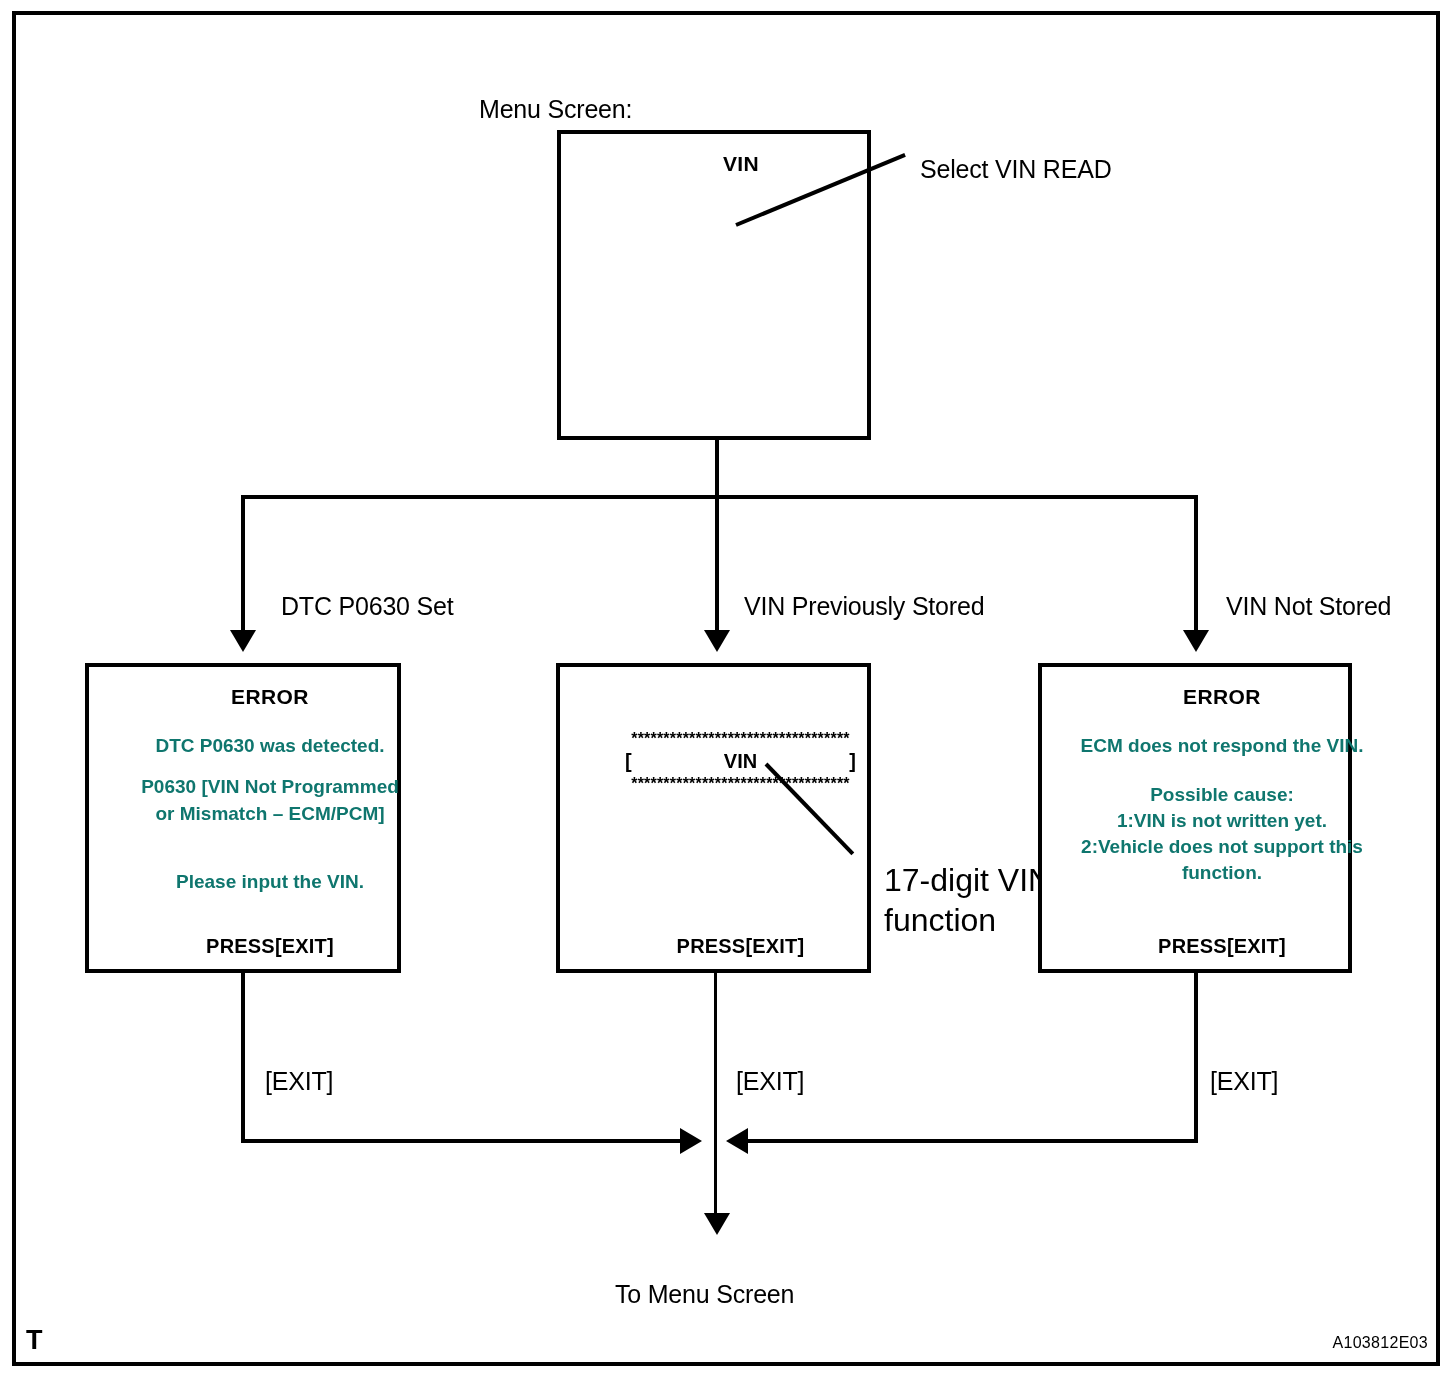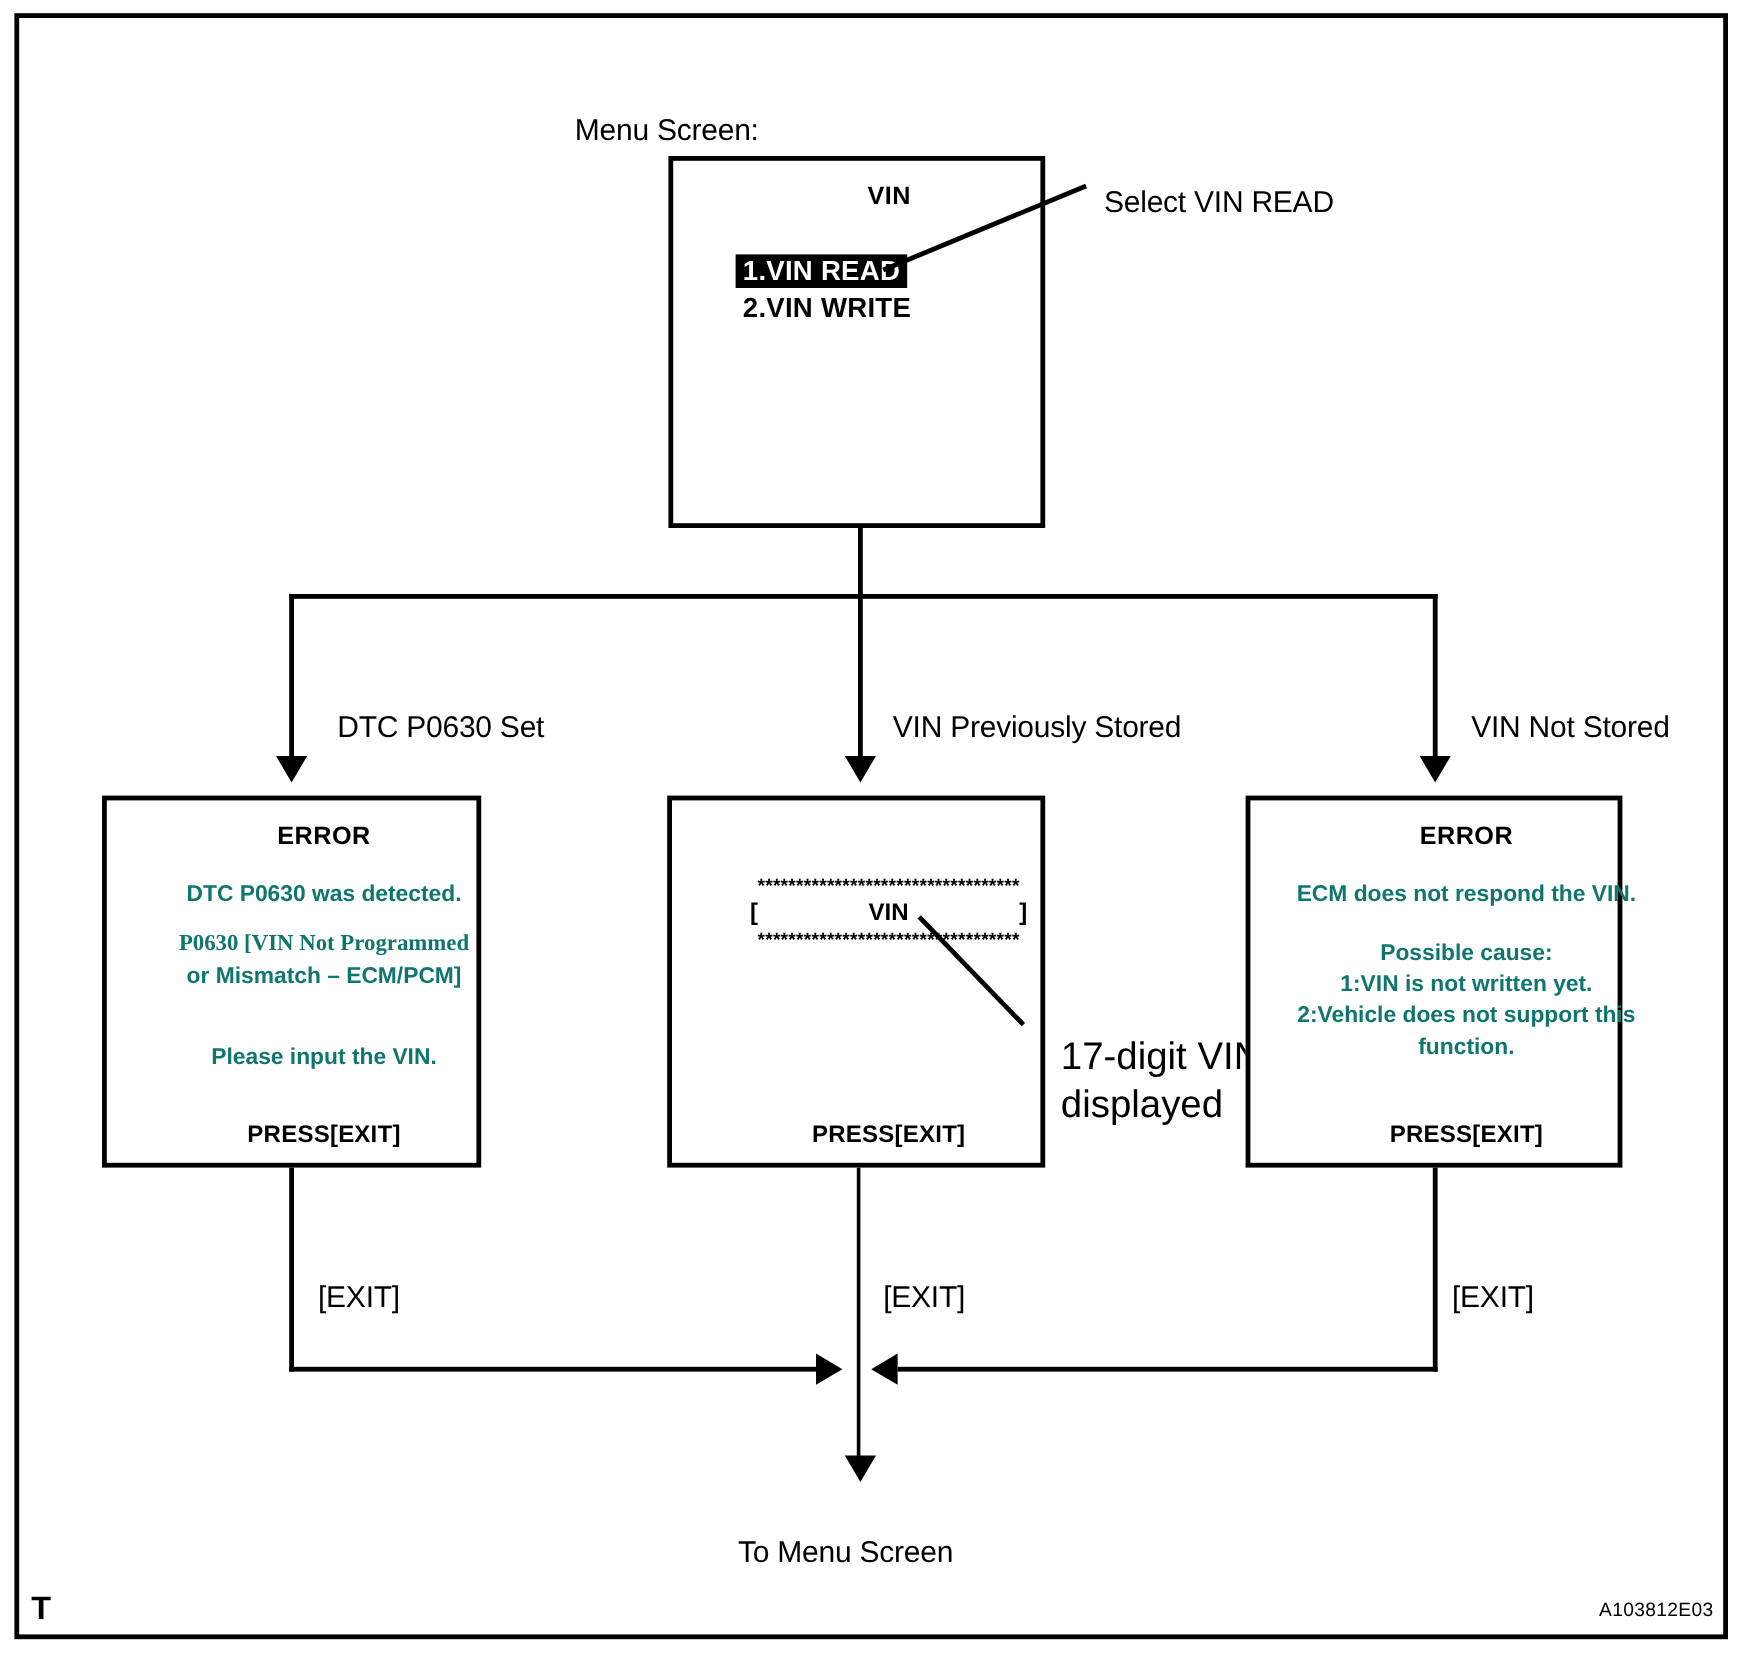--- a/index.html
+++ b/index.html
@@ -195,28 +195,20 @@
 
 <div id="page">
 
   <div class="outer-frame"></div>
 
   <div class="label" style="left:479px; top:83px;">Menu Screen:</div>
 
   <div class="screen" style="left:557px; top:130px; width:314px; height:310px;">
     <div class="screen-inner">
       <div class="scr-title" style="top:18px;">VIN</div>
-      <div class="menu-list">
-        <div class="menu-row">
-          <span class="menu-item selected">1.VIN READ</span>
-        </div>
-        <div class="menu-row">
-          <span class="menu-item">2.VIN WRITE</span>
-        </div>
-      </div>
     </div>
   </div>
 
   <div class="leader" style="left:736px; top:223px; width:183px; transform: rotate(-22.5deg);"></div>
   <div class="label" style="left:920px; top:143px;">Select VIN READ</div>
 
   <div class="vline" style="left:715px; top:437px; height:60px;"></div>
 
   <div class="hline" style="left:241px; top:495px; width:957px;"></div>
 
@@ -229,21 +221,21 @@
   <div class="label" style="left:744px; top:580px;">VIN Previously Stored</div>
 
   <div class="vline" style="left:1194px; top:495px; height:140px;"></div>
   <div class="arrow-down" style="left:1183px; top:630px;"></div>
   <div class="label" style="left:1226px; top:580px;">VIN Not Stored</div>
 
   <div class="screen" style="left:85px; top:663px; width:316px; height:310px;">
     <div class="screen-inner">
       <div class="scr-title" style="top:18px;">ERROR</div>
       <div class="scr-line" style="top:67px;">DTC P0630 was detected.</div>
-      <div class="scr-line" style="top:108px;font-family:Liberation Serif, serif;">P0630  [VIN Not Programmed</div>
+      <div class="scr-line" style="top:108px;">P0630  [VIN Not Programmed</div>
       <div class="scr-line" style="top:135px;">or Mismatch – ECM/PCM]</div>
       <div class="scr-line" style="top:203px;">Please input the VIN.</div>
       <div class="scr-press" style="top:268px;">PRESS[EXIT]</div>
     </div>
   </div>
 
   <div class="screen" style="left:556px; top:663px; width:315px; height:310px;">
     <div class="screen-inner">
       <div class="vin-block" style="top:64px;">
         <div class="vin-stars">**********************************</div>
@@ -254,21 +246,21 @@
         </div>
         <div class="vin-stars">**********************************</div>
       </div>
       <div class="scr-press" style="top:268px;">PRESS[EXIT]</div>
     </div>
   </div>
 
   <div class="leader" style="left:766px; top:762px; width:125px; transform: rotate(46deg);"></div>
   <div class="label-2l" style="left:884px; top:860px;">
     <div>17-digit VIN</div>
-    <div>displayed</div>
+    <div>function</div>
   </div>
 
   <div class="screen" style="left:1038px; top:663px; width:314px; height:310px;">
     <div class="screen-inner">
       <div class="scr-title" style="top:18px;">ERROR</div>
       <div class="scr-line" style="top:67px;">ECM does not respond the VIN.</div>
       <div class="scr-line" style="top:116px;">Possible cause:</div>
       <div class="scr-line" style="top:142px;">1:VIN is not written yet.</div>
       <div class="scr-line" style="top:168px;">2:Vehicle does not support this</div>
       <div class="scr-line" style="top:194px;">function.</div>

